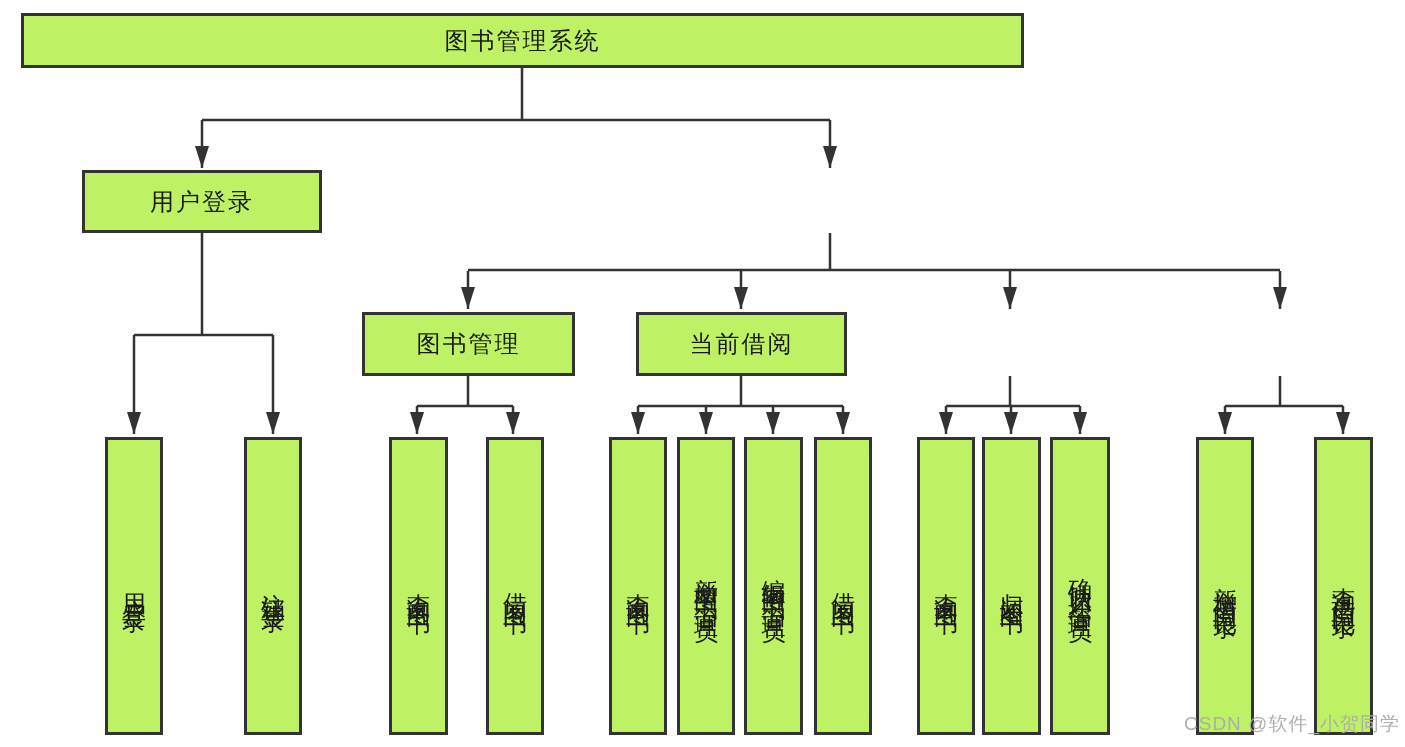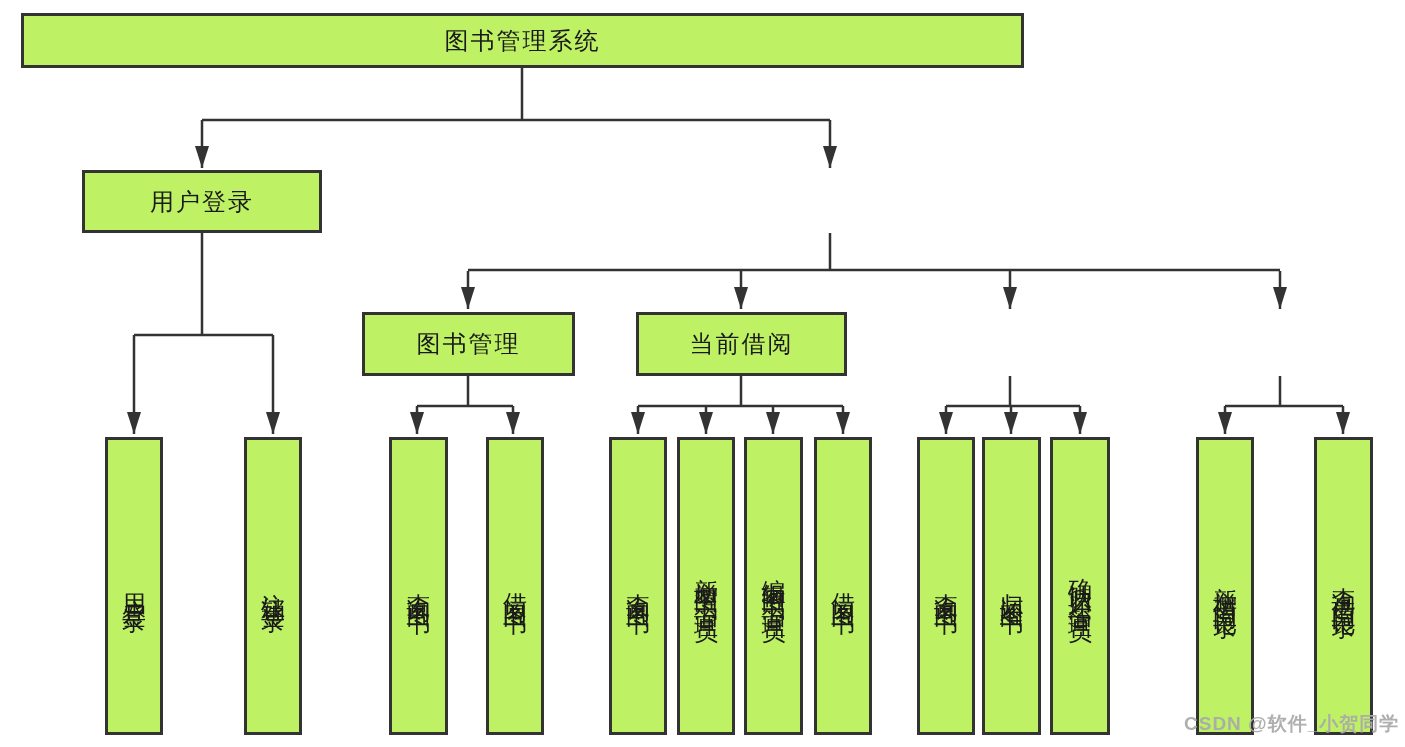--- a/index.html
+++ b/index.html
@@ -11,21 +11,21 @@
     border:3px solid #333333;display:flex;align-items:center;justify-content:center;
     color:#1a1a1a;font-size:24px;letter-spacing:2px;white-space:nowrap;
   }
   .leaf{border-width:3px;}
   .vtext{
     writing-mode:vertical-rl;text-orientation:mixed;
     font-size:24px;letter-spacing:6px;line-height:1;white-space:normal;
   }
   .watermark{
     position:absolute;left:1184px;top:711px;
-    font-size:19px;letter-spacing:1px;color:#ababab;opacity:.95;font-weight:bold;
+    font-size:19px;letter-spacing:1px;color:#ababab;opacity:.95;
   }
 </style>
 </head>
 <body>
 
 <div class="canvas">
 
   <svg class="connectors" viewBox="0 0 1405 747" xmlns="http://www.w3.org/2000/svg">
     <defs>
       <marker id="ah" markerUnits="userSpaceOnUse" markerWidth="22" markerHeight="14" viewBox="0 0 22 14" refX="22" refY="7" orient="auto">

